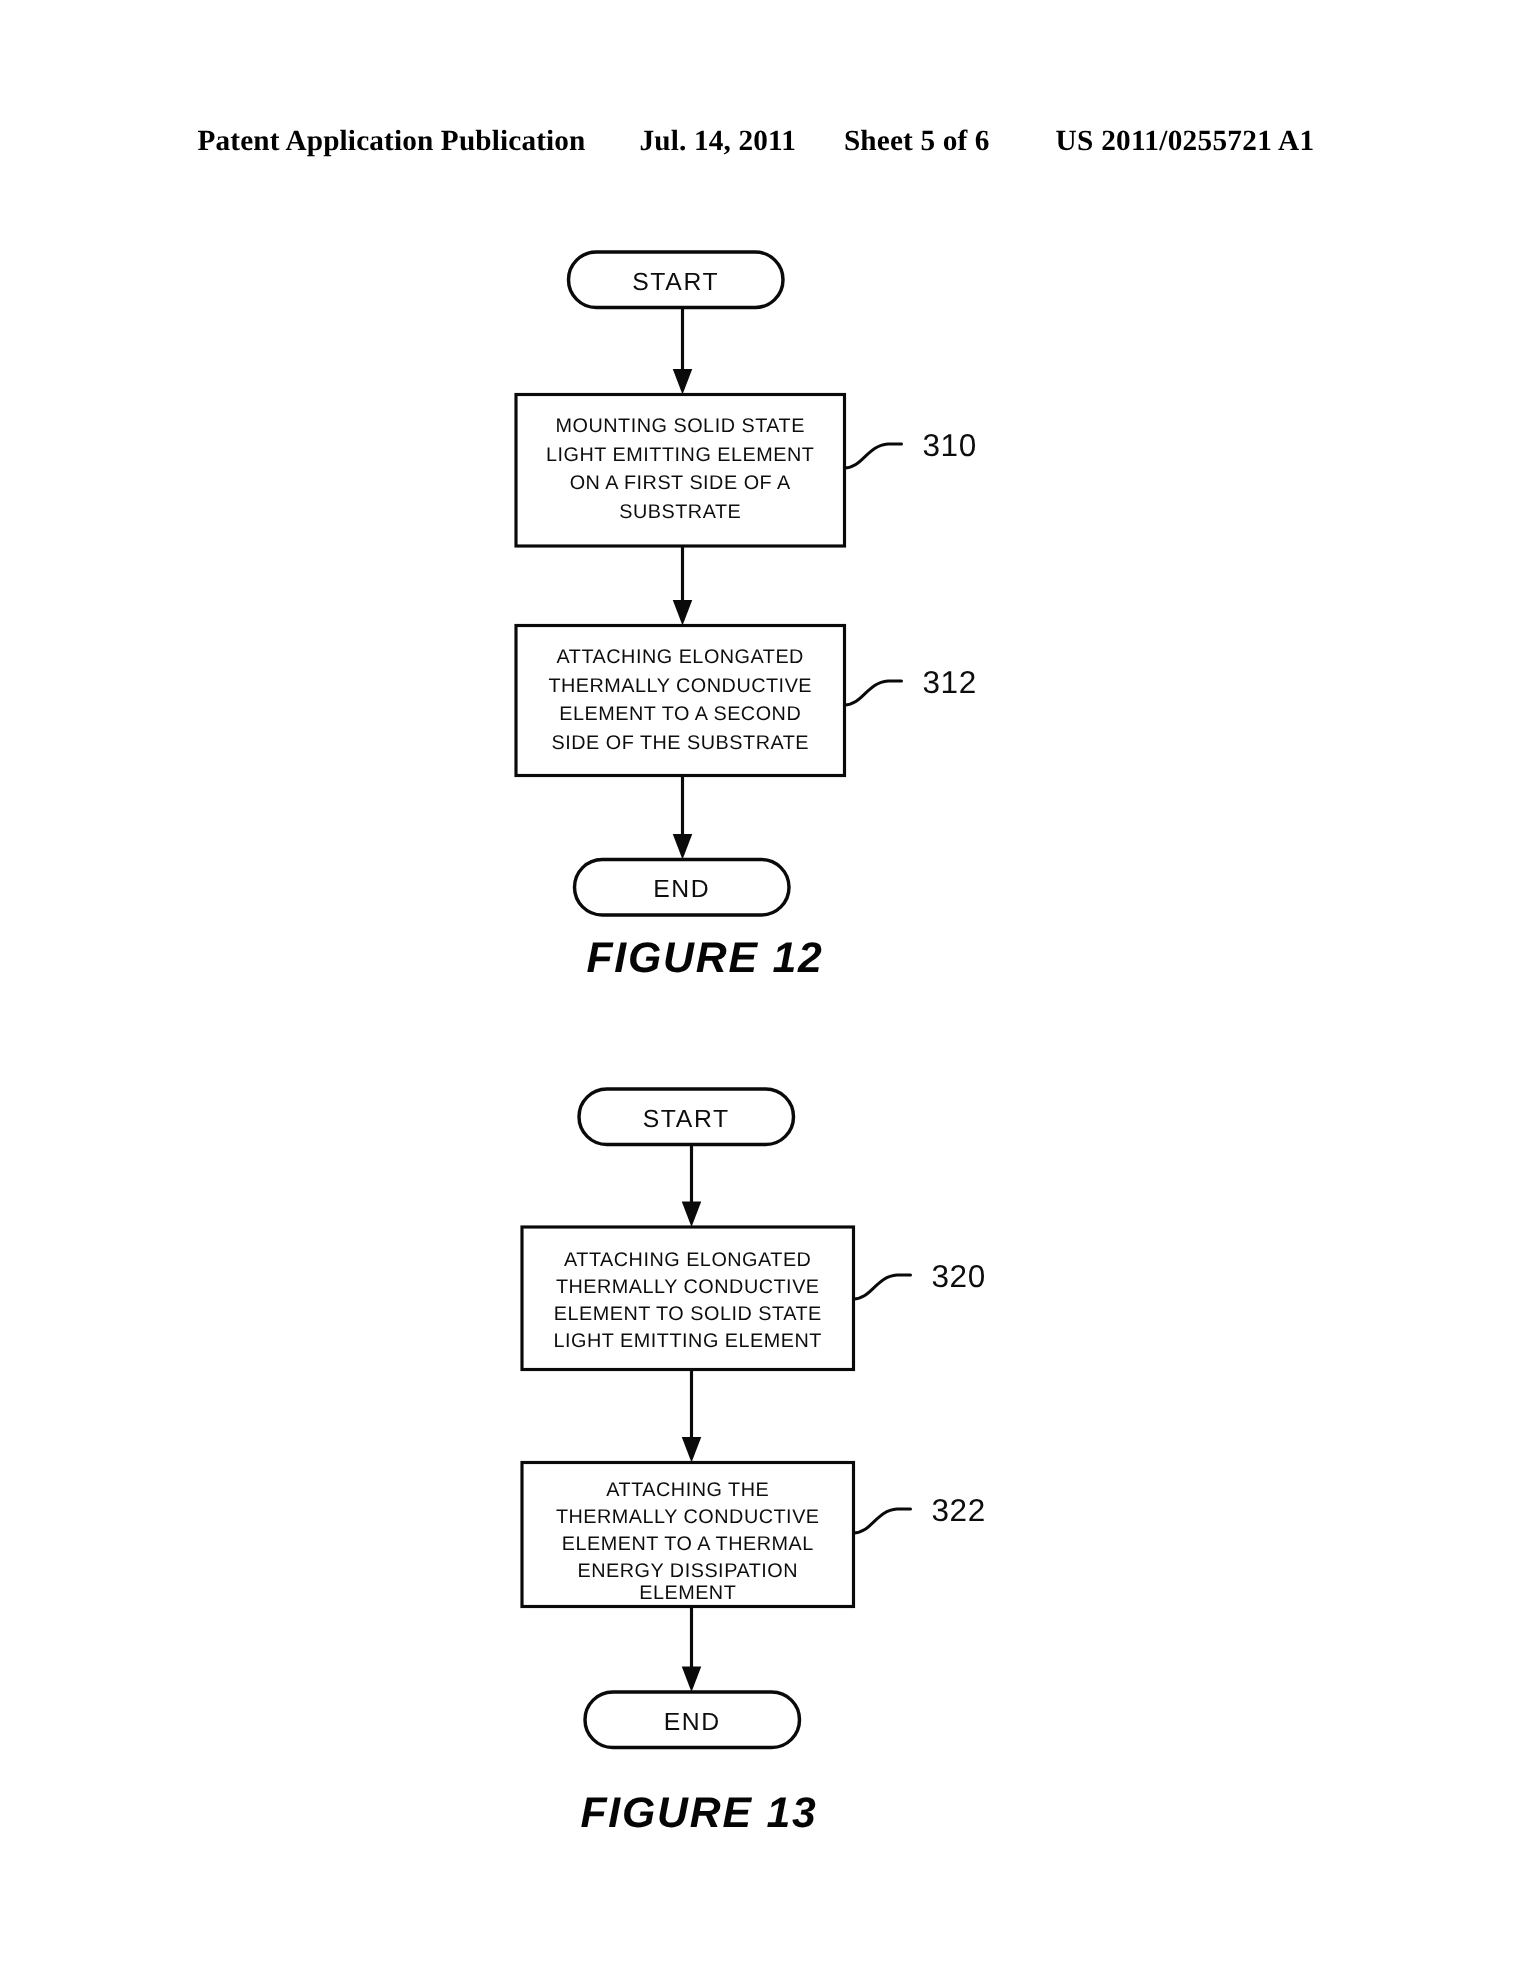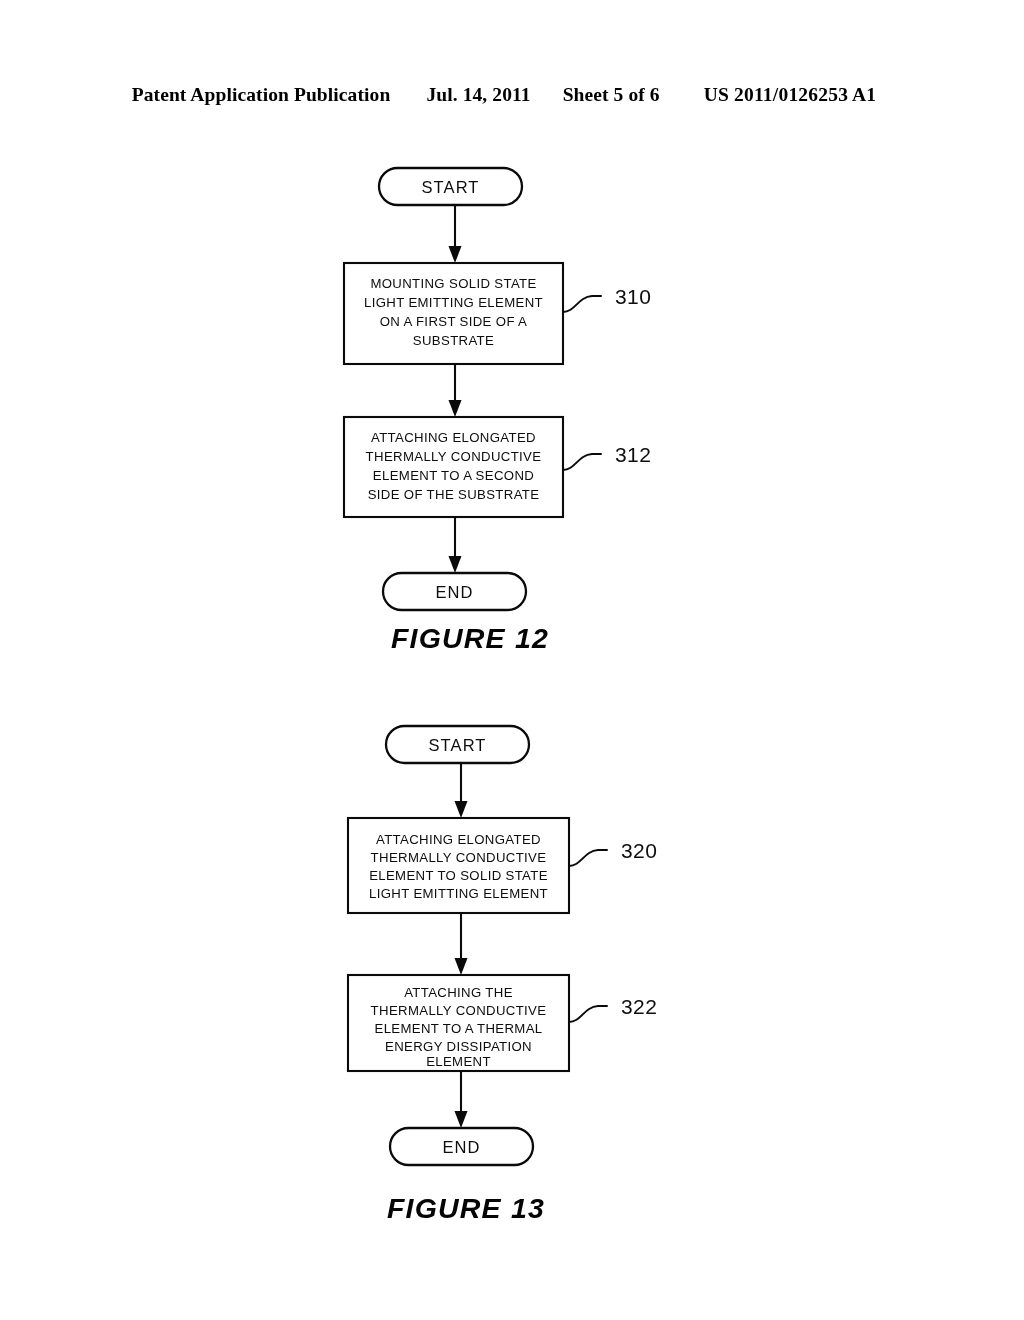--- a/index.html
+++ b/index.html
@@ -101,21 +101,21 @@
     stroke-linecap: round;
   }
 </style>
 </head>
 <body>
 
 <div id="page-header">
   <span class="hdr-left">Patent Application Publication</span>
   <span class="hdr-date">Jul. 14, 2011</span>
   <span class="hdr-sheet">Sheet 5 of 6</span>
-  <span class="hdr-pub">US 2011/0126253 A1</span>
+  <span class="hdr-pub">US 2011/0255721 A1</span>
 </div>
 
 <svg id="drawing-canvas" viewBox="0 0 1024 1320">
 
   <g>
 
     <g>
       <rect class="terminal-outline" x="379" y="168" width="143" height="37" rx="18.5" ry="18.5"></rect>
       <text class="terminal-text" x="450.5" y="193" text-anchor="middle">START</text>
     </g>

